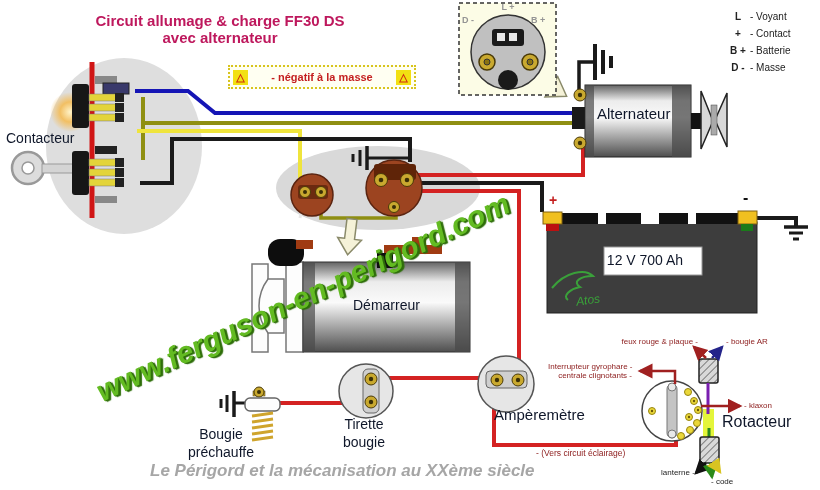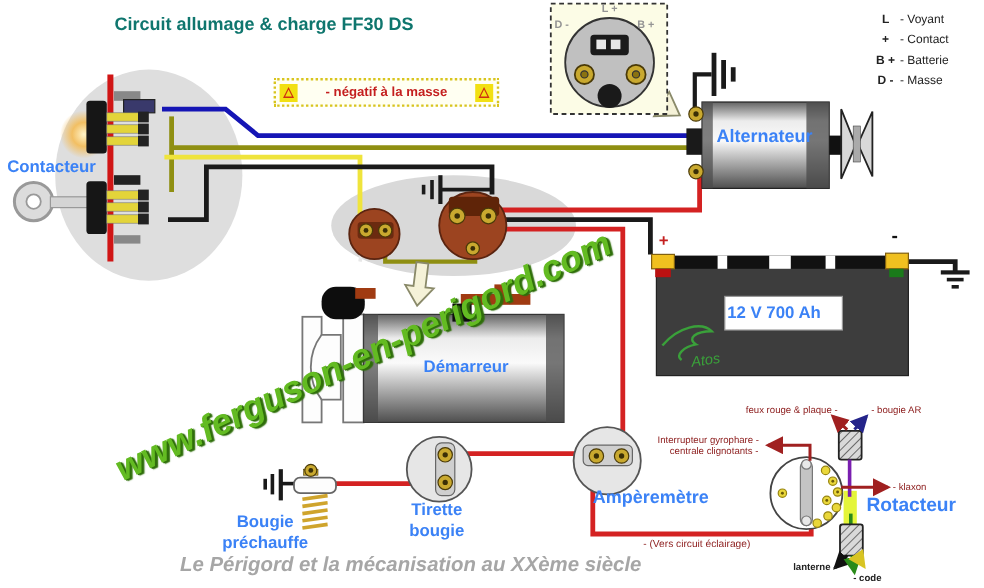--- a/index.html
+++ b/index.html
@@ -3,34 +3,34 @@
 <meta charset="utf-8">
 <style>
   html,body{margin:0;padding:0;}
   body{width:820px;height:490px;position:relative;background:#fff;overflow:hidden;
        font-family:"Liberation Sans",sans-serif;}
   .lbl{position:absolute;color:#111;white-space:nowrap;}
   .bold{font-weight:bold;}
   .center{text-align:center;}
   #diagram-svg{position:absolute;left:0;top:0;}
   #title{left:90px;top:12px;width:260px;text-align:center;font-weight:bold;
-         font-size:15px;line-height:17px;color:#0f766e;}
+         font-size:15px;line-height:17px;color:#be185d;}
   #warning-box{left:228px;top:65px;width:178px;height:20px;position:absolute;
         border:2px dotted #d8c41e;background:#fffff2;display:flex;align-items:center;
         justify-content:space-between;padding:0 3px;}
   .warn-tri{width:15px;height:15px;background:#f2e012;color:#d03010;font-size:11px;
         line-height:15px;text-align:center;font-weight:bold;}
   #warning-text{font-size:11px;font-weight:bold;color:#c41f1f;padding:0 4px;}
   #legend{left:726px;top:8px;position:absolute;font-size:10px;color:#222;}
   .leg-row{display:flex;height:17px;align-items:center;}
   .leg-sym{width:24px;text-align:center;font-weight:bold;}
   .conn-lbl{font-size:9px;color:#949494;font-weight:bold;}
-  .comp{font-weight:bold;color:#3b82f6;}
+  .comp{font-weight:normal;color:#0f172a;}
   .ann{font-size:8px;color:#8b1a1a;}
-  .annk{font-size:8px;color:#222;font-weight:bold;}
+  .annk{font-size:8px;color:#222;}
   #watermark{left:98px;top:376px;font-size:30px;font-weight:bold;font-style:italic;
         color:#63bb22;transform:rotate(-25deg);transform-origin:0 50%;
         text-shadow:1px 1px 0 #2f6e0b,2px 2px 1px #2f6e0b;}
   #caption{left:150px;top:461px;width:460px;text-align:left;font-size:17px;
         font-weight:bold;font-style:italic;color:#a6a6a6;}
   #atos{left:576px;top:293px;font-size:12px;font-style:italic;color:#3aa03a;
         transform:rotate(-8deg);}
 </style>
 </head>
 <body>
@@ -283,20 +283,21 @@
     <circle cx="487" cy="62" r="8" fill="#c9a92f" stroke="#4a3a08" stroke-width="1.5"></circle>
       <circle cx="487" cy="62" r="3" fill="#8a7210" stroke="#333"></circle>
     <circle cx="530" cy="62" r="8" fill="#c9a92f" stroke="#4a3a08" stroke-width="1.5"></circle>
       <circle cx="530" cy="62" r="3" fill="#8a7210" stroke="#333"></circle>
     <circle cx="508" cy="80" r="10" fill="#1a1a1a"></circle>
   </g>
 </svg>
 
 <div class="lbl" id="title">
   <div>Circuit allumage &amp; charge FF30 DS</div>
+  <div>avec alternateur</div>
 </div>
 
 <div id="warning-box">
   <span class="warn-tri">△</span>
   <span id="warning-text">-  négatif à la masse</span>
   <span class="warn-tri">△</span>
 </div>
 
 <div id="legend">
   <div class="leg-row">

